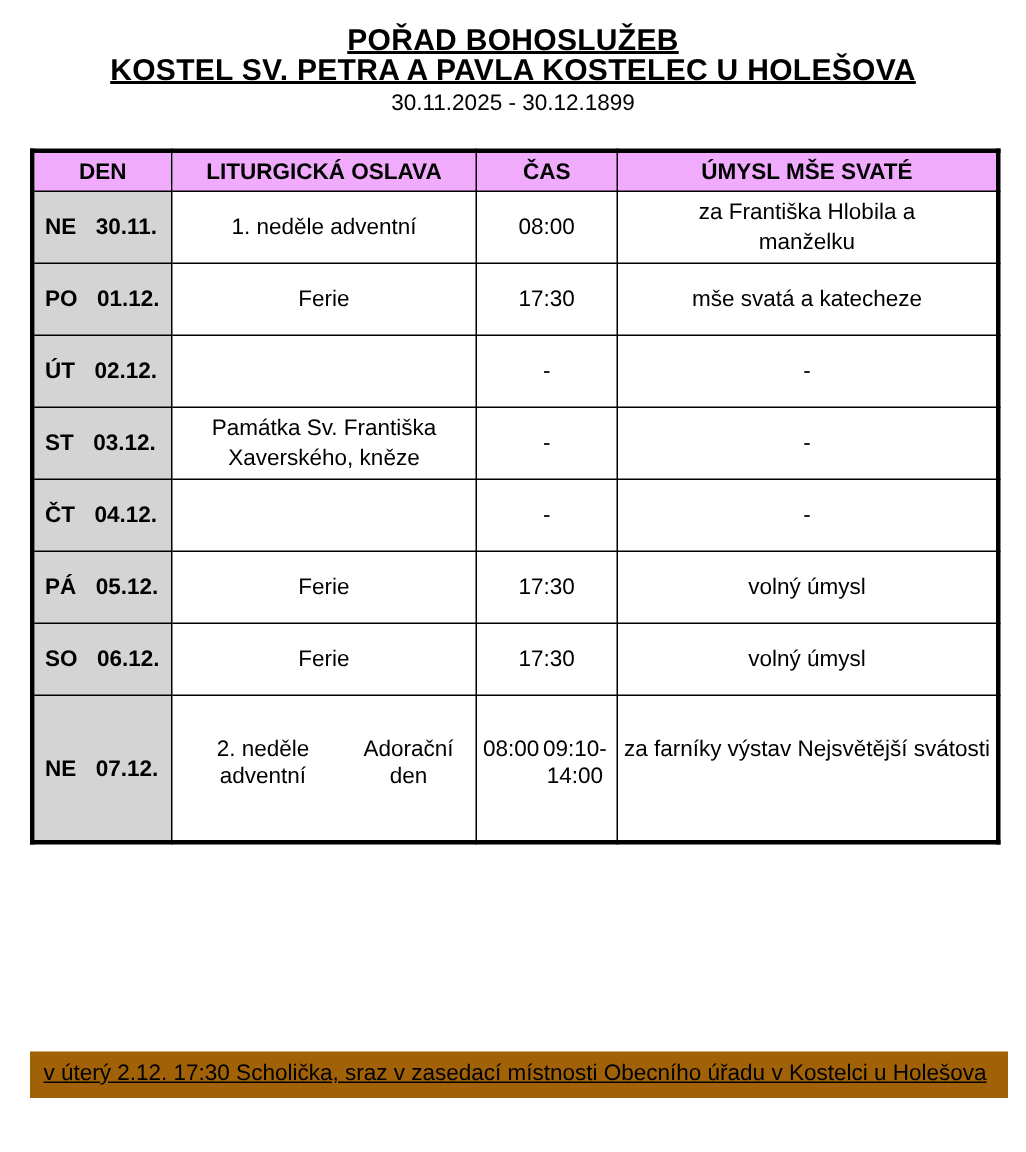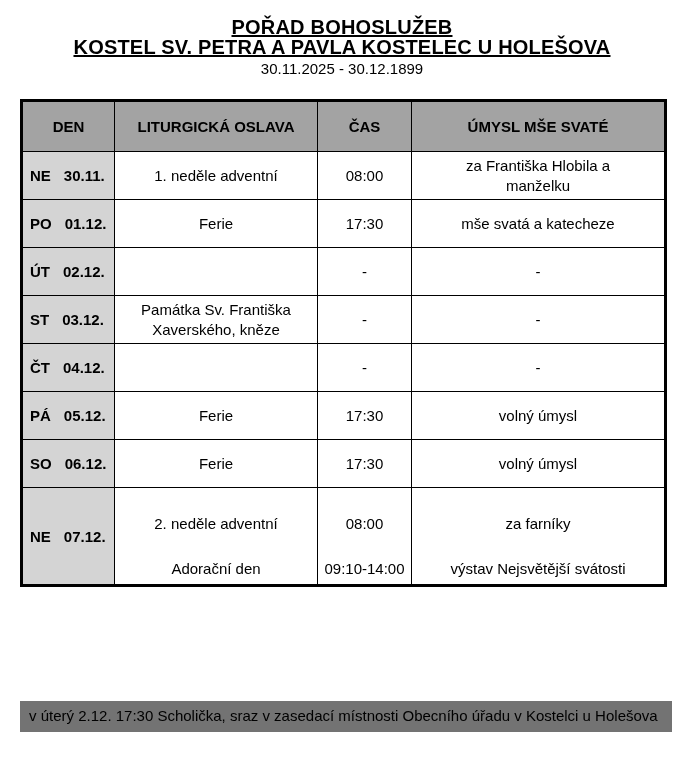--- a/index.html
+++ b/index.html
@@ -25,56 +25,57 @@
     table-layout: fixed;
   }
   .schedule th, .schedule td {
     border: 1.5px solid #000;
     font-size: 15px;
     text-align: center;
     vertical-align: middle;
     overflow: hidden;
   }
   .schedule thead th {
-    background: #a3a3a3;
+    background: #f0abfc;
     height: 23px;
     font-weight: bold;
-    padding: 16px 2px;
+    padding: 4px 2px;
   }
   .schedule tbody tr { height: 48px; }
   .schedule tbody tr.tall { height: 98px; }
   td.day-cell {
     background: #d4d4d4;
     font-weight: bold;
     text-align: left;
     padding-left: 7px;
     white-space: nowrap;
   }
   td.day-cell .date-part { margin-left: 13px; }
   td.wrap { padding: 2px 24px; line-height: 20px; }
 
   
   td.stack-cell { padding: 0; vertical-align: top; }
   .stack {
     height: 95px;
-    display: flex; flex-direction: column;
+    display: flex; flex-direction: row;
     justify-content: space-between;
     padding: 27px 4px 5px 4px;
     line-height: 18px;
   }
 
   
   .footer-note {
     position: absolute; left: 20px; top: 701px;
     width: 652px;
-    background: #737373;
+    background: #a16207;
     font-size: 15px;
     line-height: 21px;
     padding: 4px 9px 6px 9px;
     text-align: left;
+    text-decoration: underline;
   }
 </style>
 </head>
 <body>
 
 <div class="page">
 
   <div class="doc-header">
     <div class="title-line">POŘAD BOHOSLUŽEB</div>
     <div class="title-line">KOSTEL SV. PETRA A PAVLA KOSTELEC U HOLEŠOVA</div>

